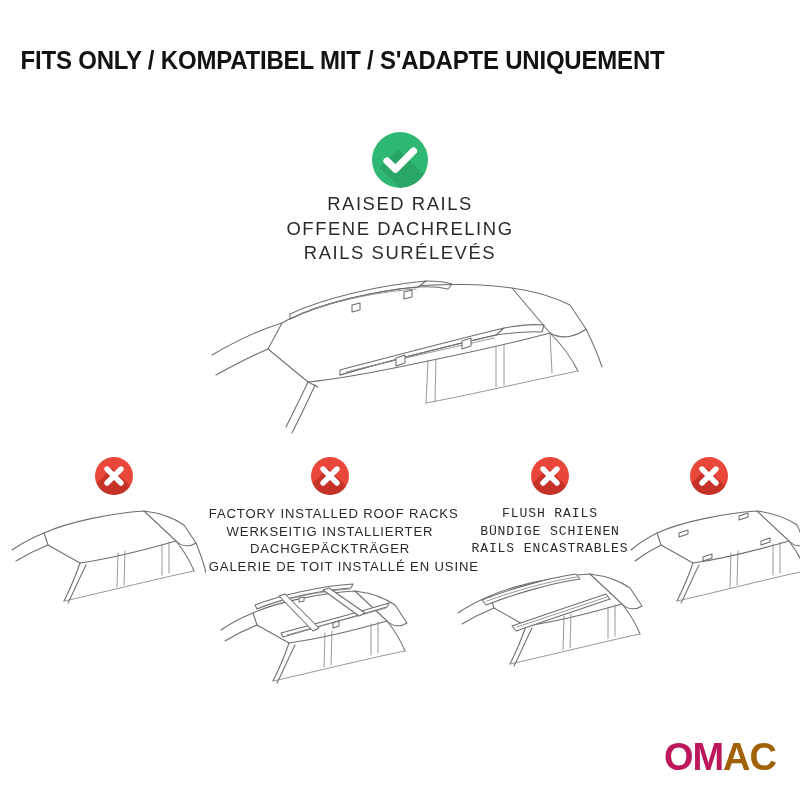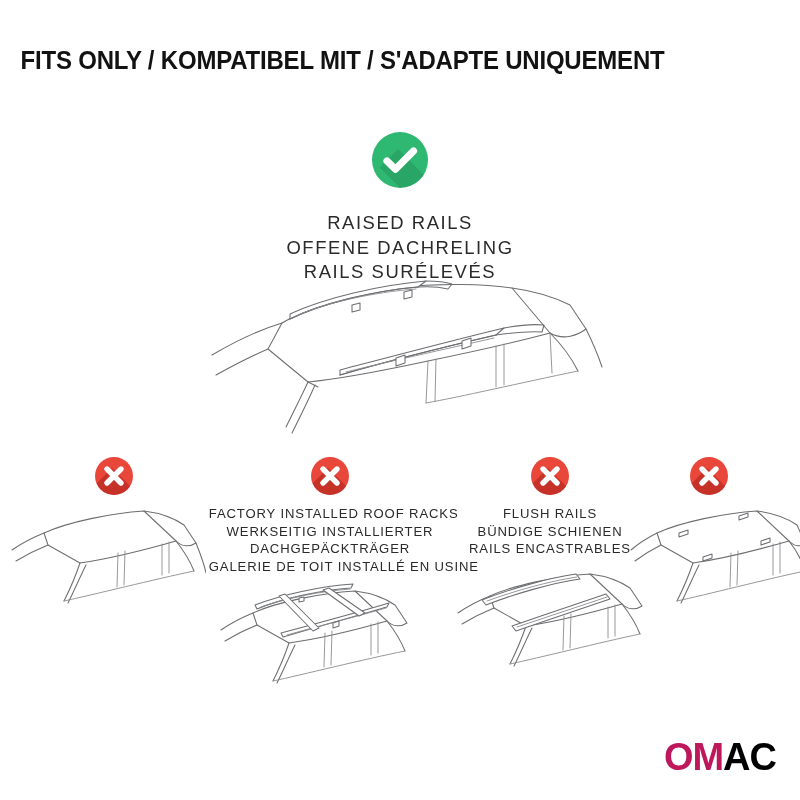--- a/index.html
+++ b/index.html
@@ -82,21 +82,21 @@
     transform-origin: 0 0;
   }
   .badge svg {
     position: absolute;
     inset: 0;
     width: 100%;
     height: 100%;
   }
 
   .primary .labels {
-    margin-top: 23px;
+    margin-top: 4px;
     line-height: 1.30;
   }
   .primary .labels div {
     font-size: 19px;
     letter-spacing: 1.6px;
     color: #2a2a2a;
     transform: scaleX(0.97);
   }
 
   
@@ -126,40 +126,40 @@
     white-space: nowrap;
     transform: scaleX(0.97);
   }
   .col .art {
     margin-top: 8px;
   }
   .col .art svg { display: block; }
 
   #col-0 { left: 14px;  top: 457px; width: 200px; }
   #col-1 { left: 205px; top: 457px; width: 250px; }
-  #col-2 { left: 452px; top: 457px; width: 196px; }
+  #col-2 { left: 452px; top: 457px; width: 196px; font-family: Liberation Mono, monospace; }
   #col-3 { left: 625px; top: 457px; width: 168px; }
 
   #col-0 .art { margin-left: -8px; }
   #col-1 .art { margin-left: 6px; }
   #col-2 .art { margin-left: 2px; }
   #col-3 .art { margin-left: 2px; }
 
   
   .logo {
     position: absolute;
     right: 24px;
     bottom: 24px;
     font-size: 38px;
     font-weight: bold;
     letter-spacing: -1px;
     line-height: 1;
   }
   .logo .om { color: #be185d; }
-  .logo .ac { color: #000000; }
+  .logo .ac { color: #a16207; }
 
   .line { fill: none; stroke: #6d6e71; stroke-width: 1.05; stroke-linejoin: round; stroke-linecap: round; }
   .line-thin { fill: none; stroke: #8b8c8e; stroke-width: 0.9; stroke-linejoin: round; stroke-linecap: round; }
   .fill-w { fill: #ffffff; }
 </style>
 </head>
 <body>
 
 <div class="title-bar">
   <span class="title">FITS ONLY / KOMPATIBEL MIT / S'ADAPTE UNIQUEMENT</span>

